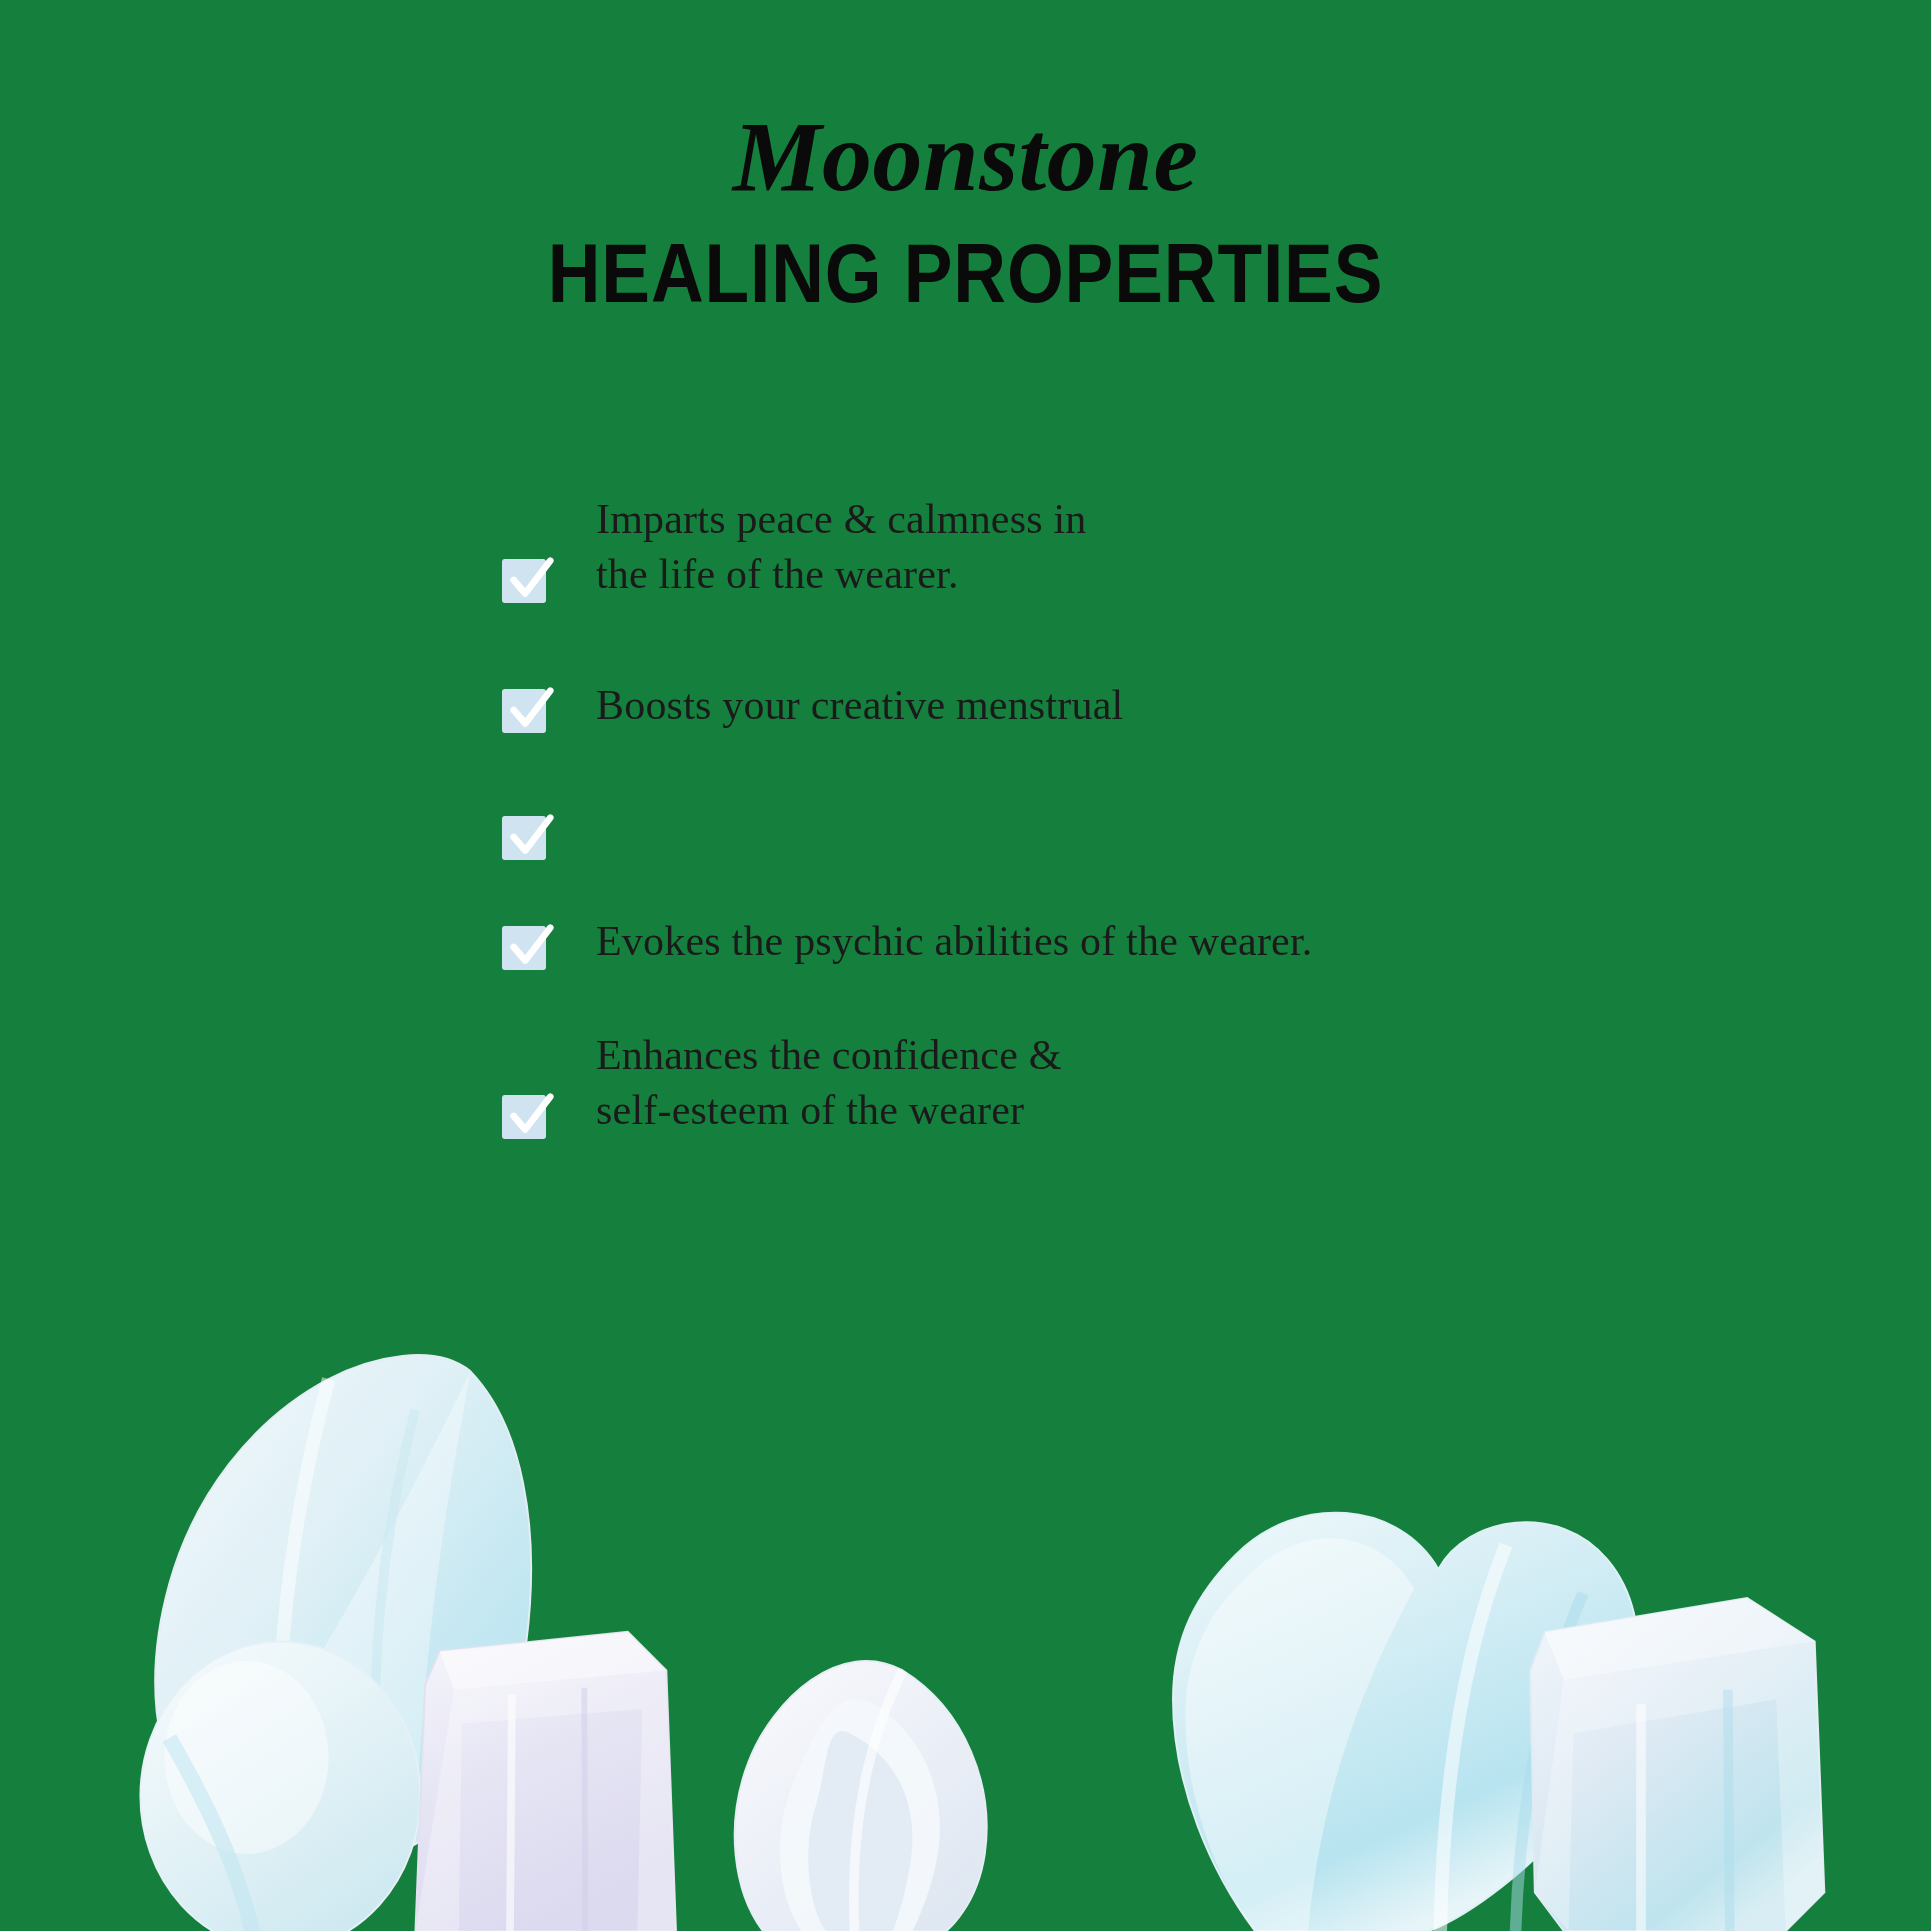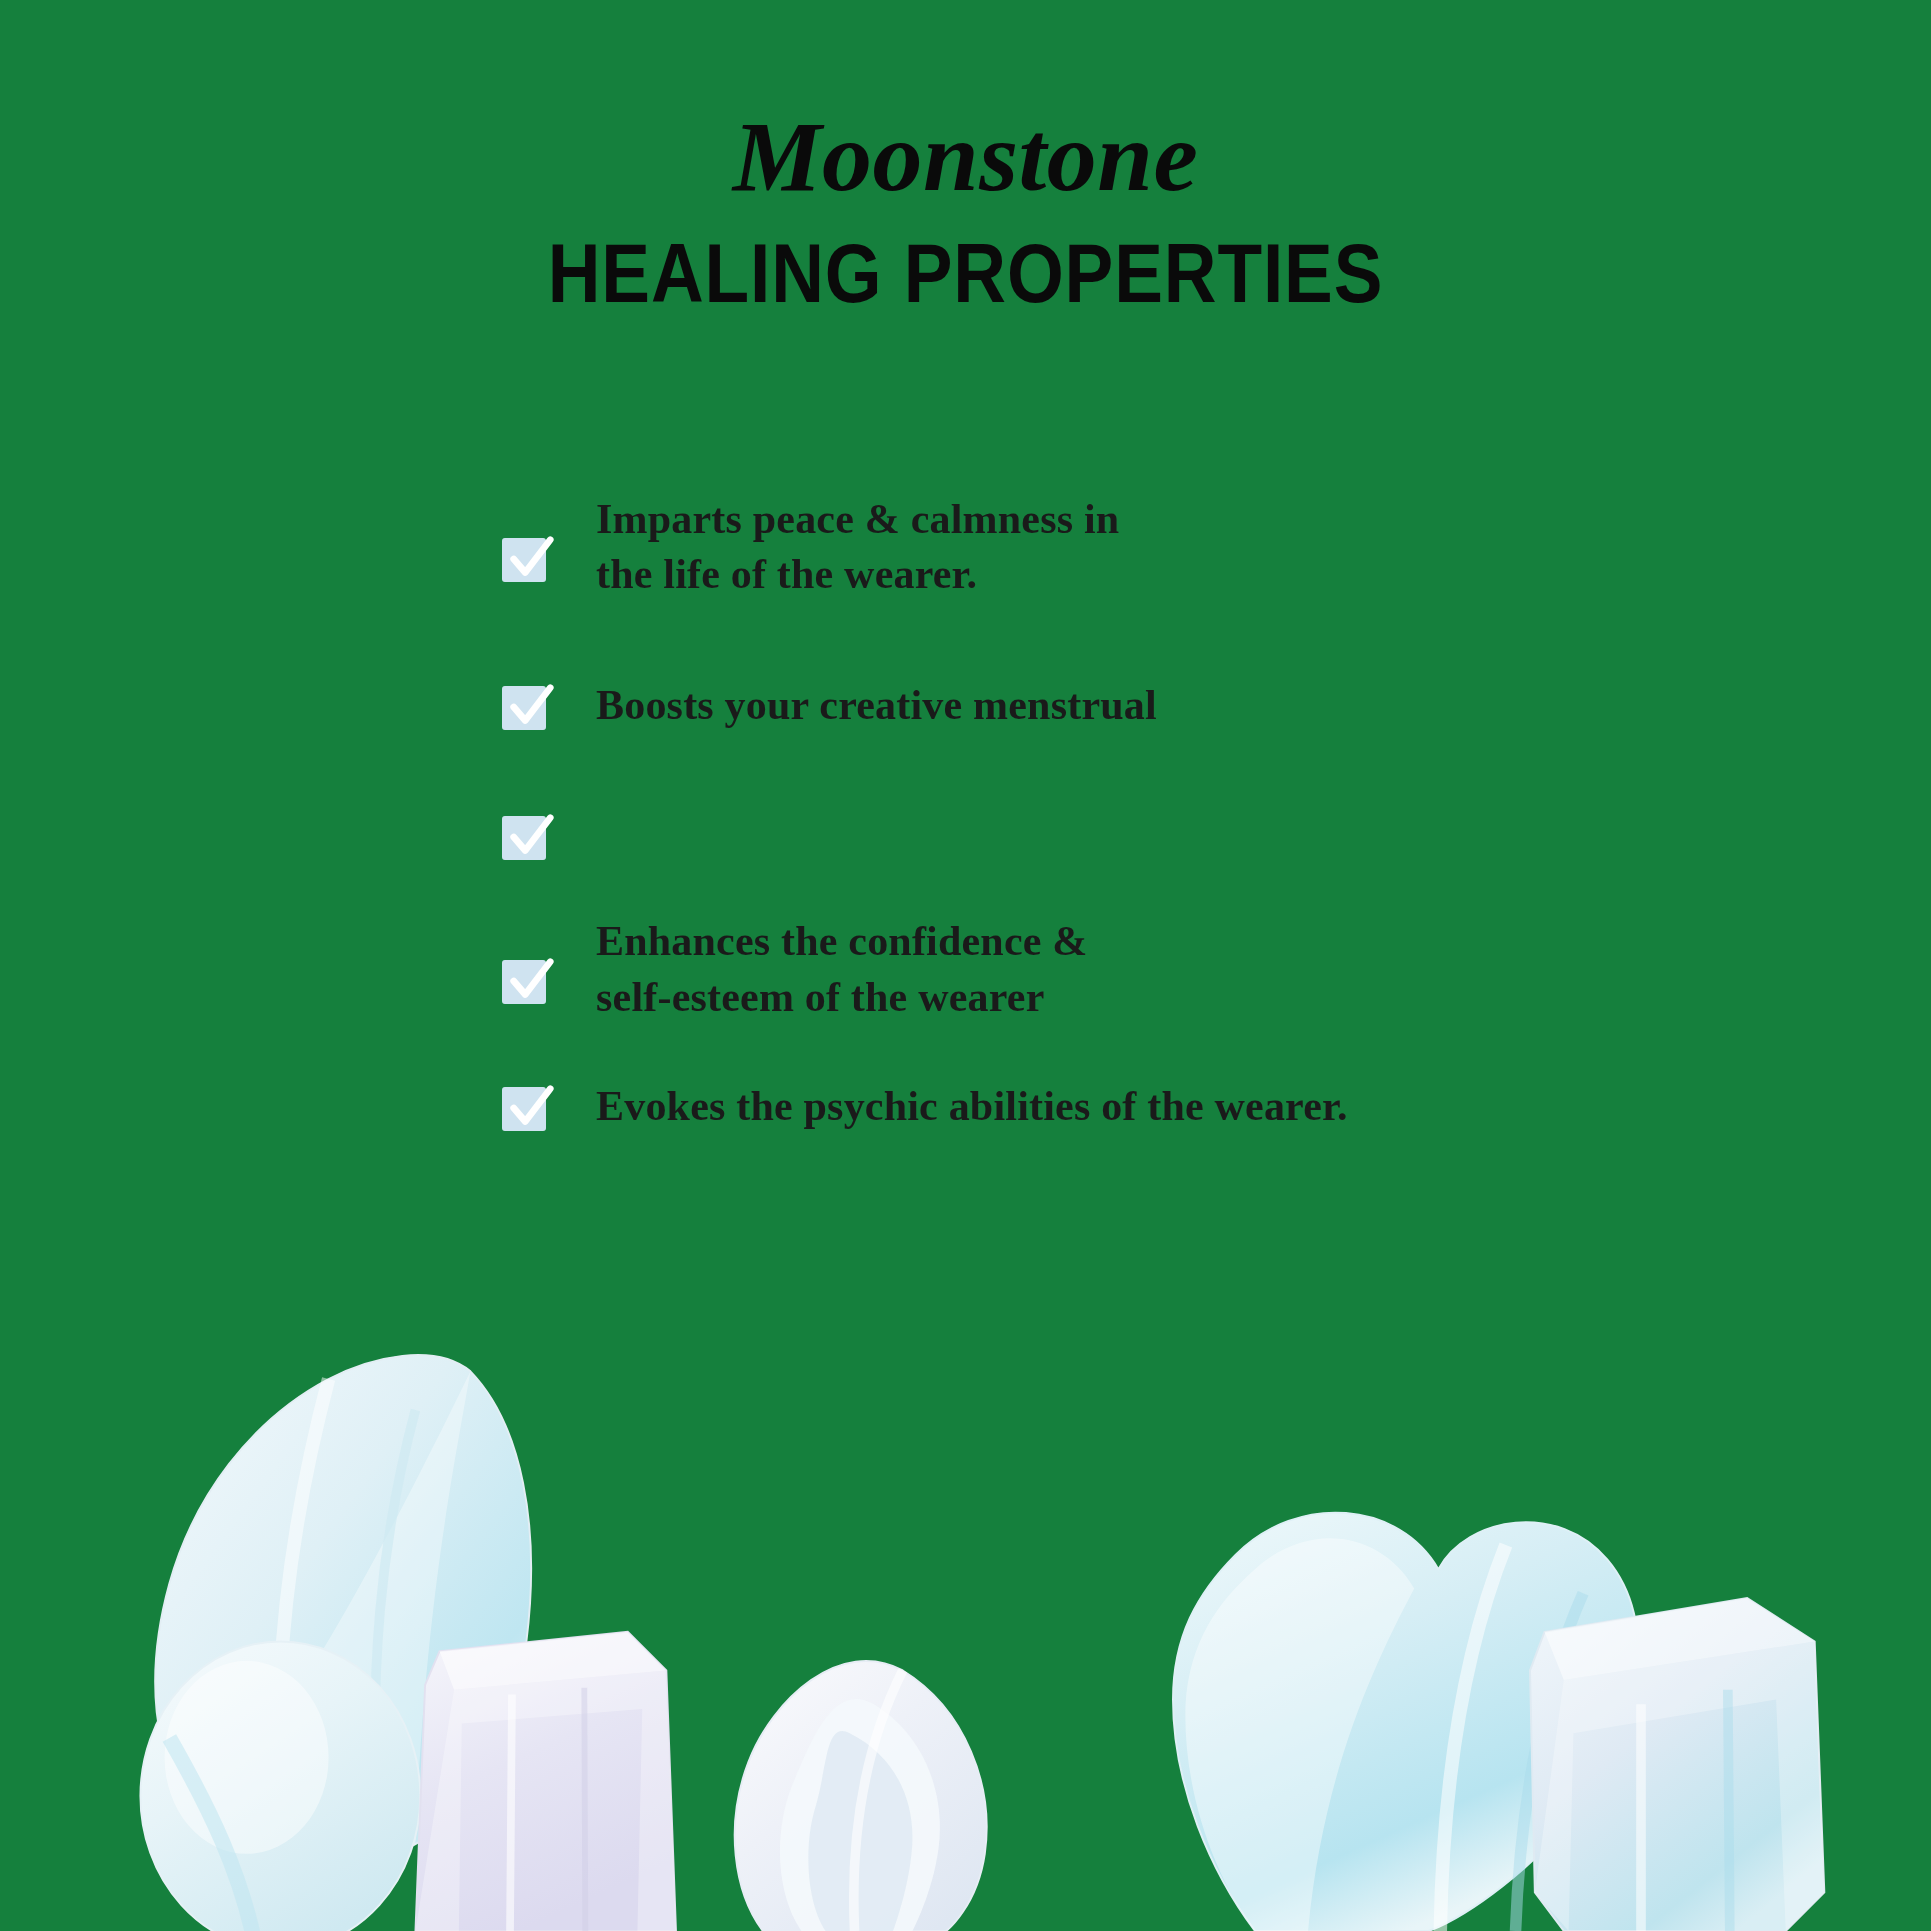--- a/index.html
+++ b/index.html
@@ -55,23 +55,22 @@
 
   
   .props {
     position: absolute;
     top: 492px;
     left: 502px;
     width: 1062px;
   }
   .prop-row {
     display: flex;
-    align-items: center;
+    align-items: flex-end;
     margin-bottom: 58px;
-    font-weight: bold;
   }
   .prop-row:last-child { margin-bottom: 0; }
 
   .checkbox {
     flex: 0 0 auto;
     width: 44px;
     height: 44px;
     background: #cfe3f0;
     border-radius: 2.9px;
     position: relative;
@@ -146,37 +145,37 @@
     </div>
 
     <div class="prop-row r3">
       <span class="checkbox">
         <svg viewBox="0 0 52 52" aria-hidden="true">
           <path d="M8 26 L20 40 L46 6" fill="none" stroke="#ffffff" stroke-width="7" stroke-linecap="round" stroke-linejoin="round"></path>
         </svg>
       </span>
     </div>
 
+    <div class="prop-row r5">
+      <span class="checkbox">
+        <svg viewBox="0 0 52 52" aria-hidden="true">
+          <path d="M8 26 L20 40 L46 6" fill="none" stroke="#ffffff" stroke-width="7" stroke-linecap="round" stroke-linejoin="round"></path>
+        </svg>
+      </span>
+      <span class="prop-text">Evokes the psychic abilities of the wearer.</span>
+    </div>
+
     <div class="prop-row r4">
       <span class="checkbox">
         <svg viewBox="0 0 52 52" aria-hidden="true">
           <path d="M8 26 L20 40 L46 6" fill="none" stroke="#ffffff" stroke-width="7" stroke-linecap="round" stroke-linejoin="round"></path>
         </svg>
       </span>
       <span class="prop-text">Enhances the confidence &amp;
 self-esteem of the wearer</span>
-    </div>
-
-    <div class="prop-row r5">
-      <span class="checkbox">
-        <svg viewBox="0 0 52 52" aria-hidden="true">
-          <path d="M8 26 L20 40 L46 6" fill="none" stroke="#ffffff" stroke-width="7" stroke-linecap="round" stroke-linejoin="round"></path>
-        </svg>
-      </span>
-      <span class="prop-text">Evokes the psychic abilities of the wearer.</span>
     </div>
 
   </div>
 
   <div class="stones">
     <svg viewBox="0 0 2000 600" xmlns="http://www.w3.org/2000/svg" aria-hidden="true">
       <defs>
         <linearGradient id="gPear" x1="0" y1="0" x2="1" y2="1">
           <stop offset="0%" stop-color="#f4f9fc"></stop>
           <stop offset="40%" stop-color="#dff0f6"></stop>

